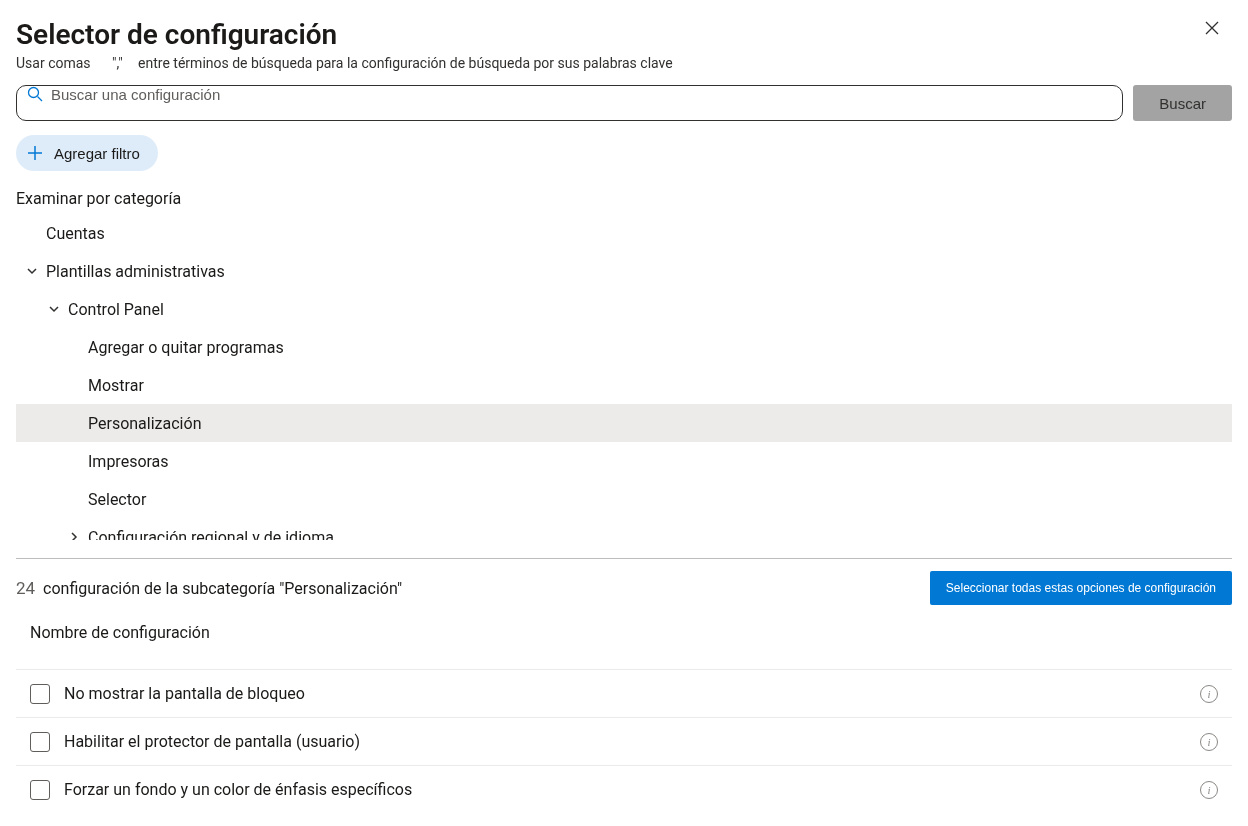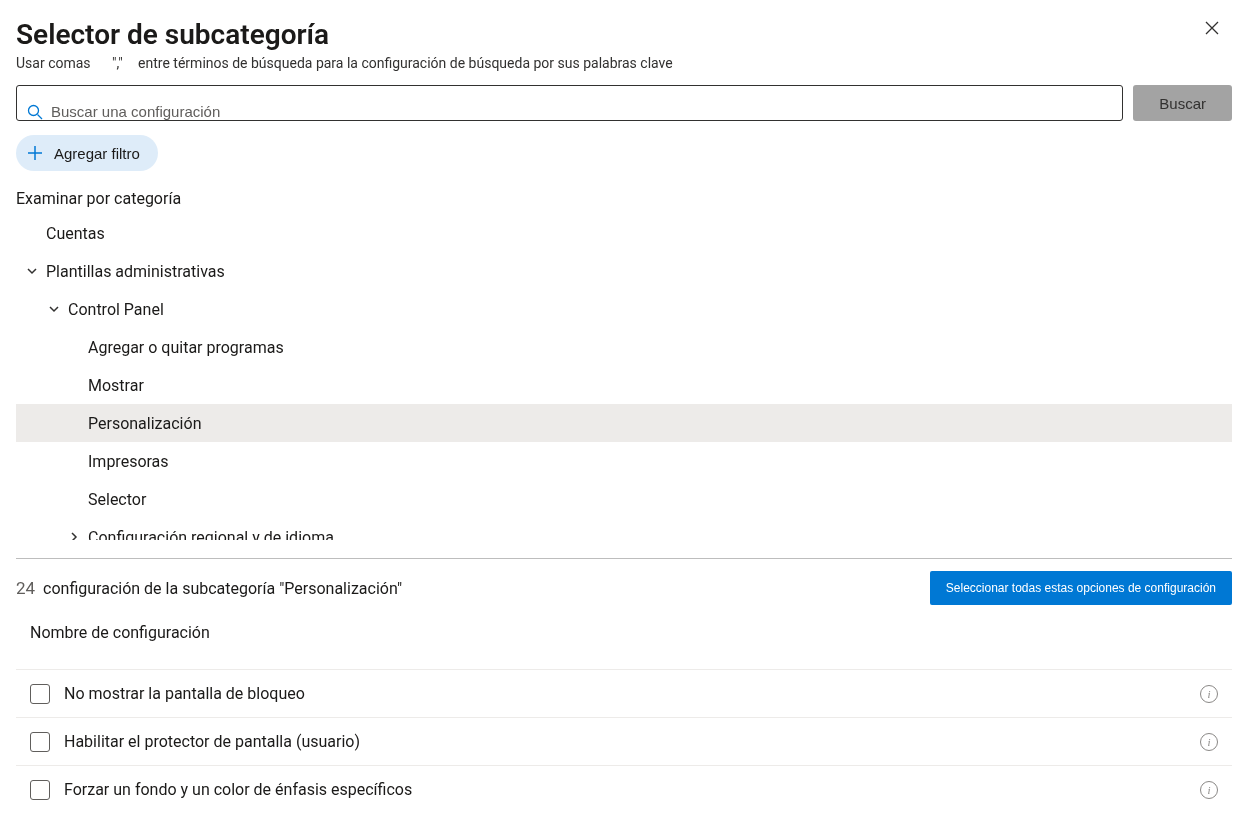--- a/index.html
+++ b/index.html
@@ -43,23 +43,23 @@
     padding: 0 12px 0 18px;
   }
   .search-row {
     display: flex;
     gap: 10px;
     margin-bottom: 14px;
   }
   .search-wrap {
     flex: 1;
     border: 1px solid #323130;
-    border-radius: 3px;
-    display: flex;
-    align-items: flex-end;
+    border-radius: 10px;
+    display: flex;
+    align-items: flex-start;
     height: 36px;
     padding: 0 10px;
   }
   .search-wrap input {
     border: none;
     outline: none;
     font-size: 15px;
     flex: 1;
     background: transparent;
     color: #323130;
@@ -227,21 +227,21 @@
 <div class="container">
 
   <button class="close-btn">
     <span>
       <svg width="16" height="16" viewBox="0 0 16 16">
           <path d="M2 2 L14 14 M14 2 L2 14" stroke="#323130" stroke-width="1.3" fill="none"></path>
         </svg>
     </span>
   </button>
 
-  <h1 class="title">Selector de subcategoría</h1>
+  <h1 class="title">Selector de configuración</h1>
 
   <div class="hint">
     <span>Usar comas</span>
     <span class="comma">","</span>
     <span>entre términos de búsqueda para la configuración de búsqueda por sus palabras clave</span>
   </div>
 
   <div class="search-row">
     <div class="search-wrap">
       <span class="search-icon">

